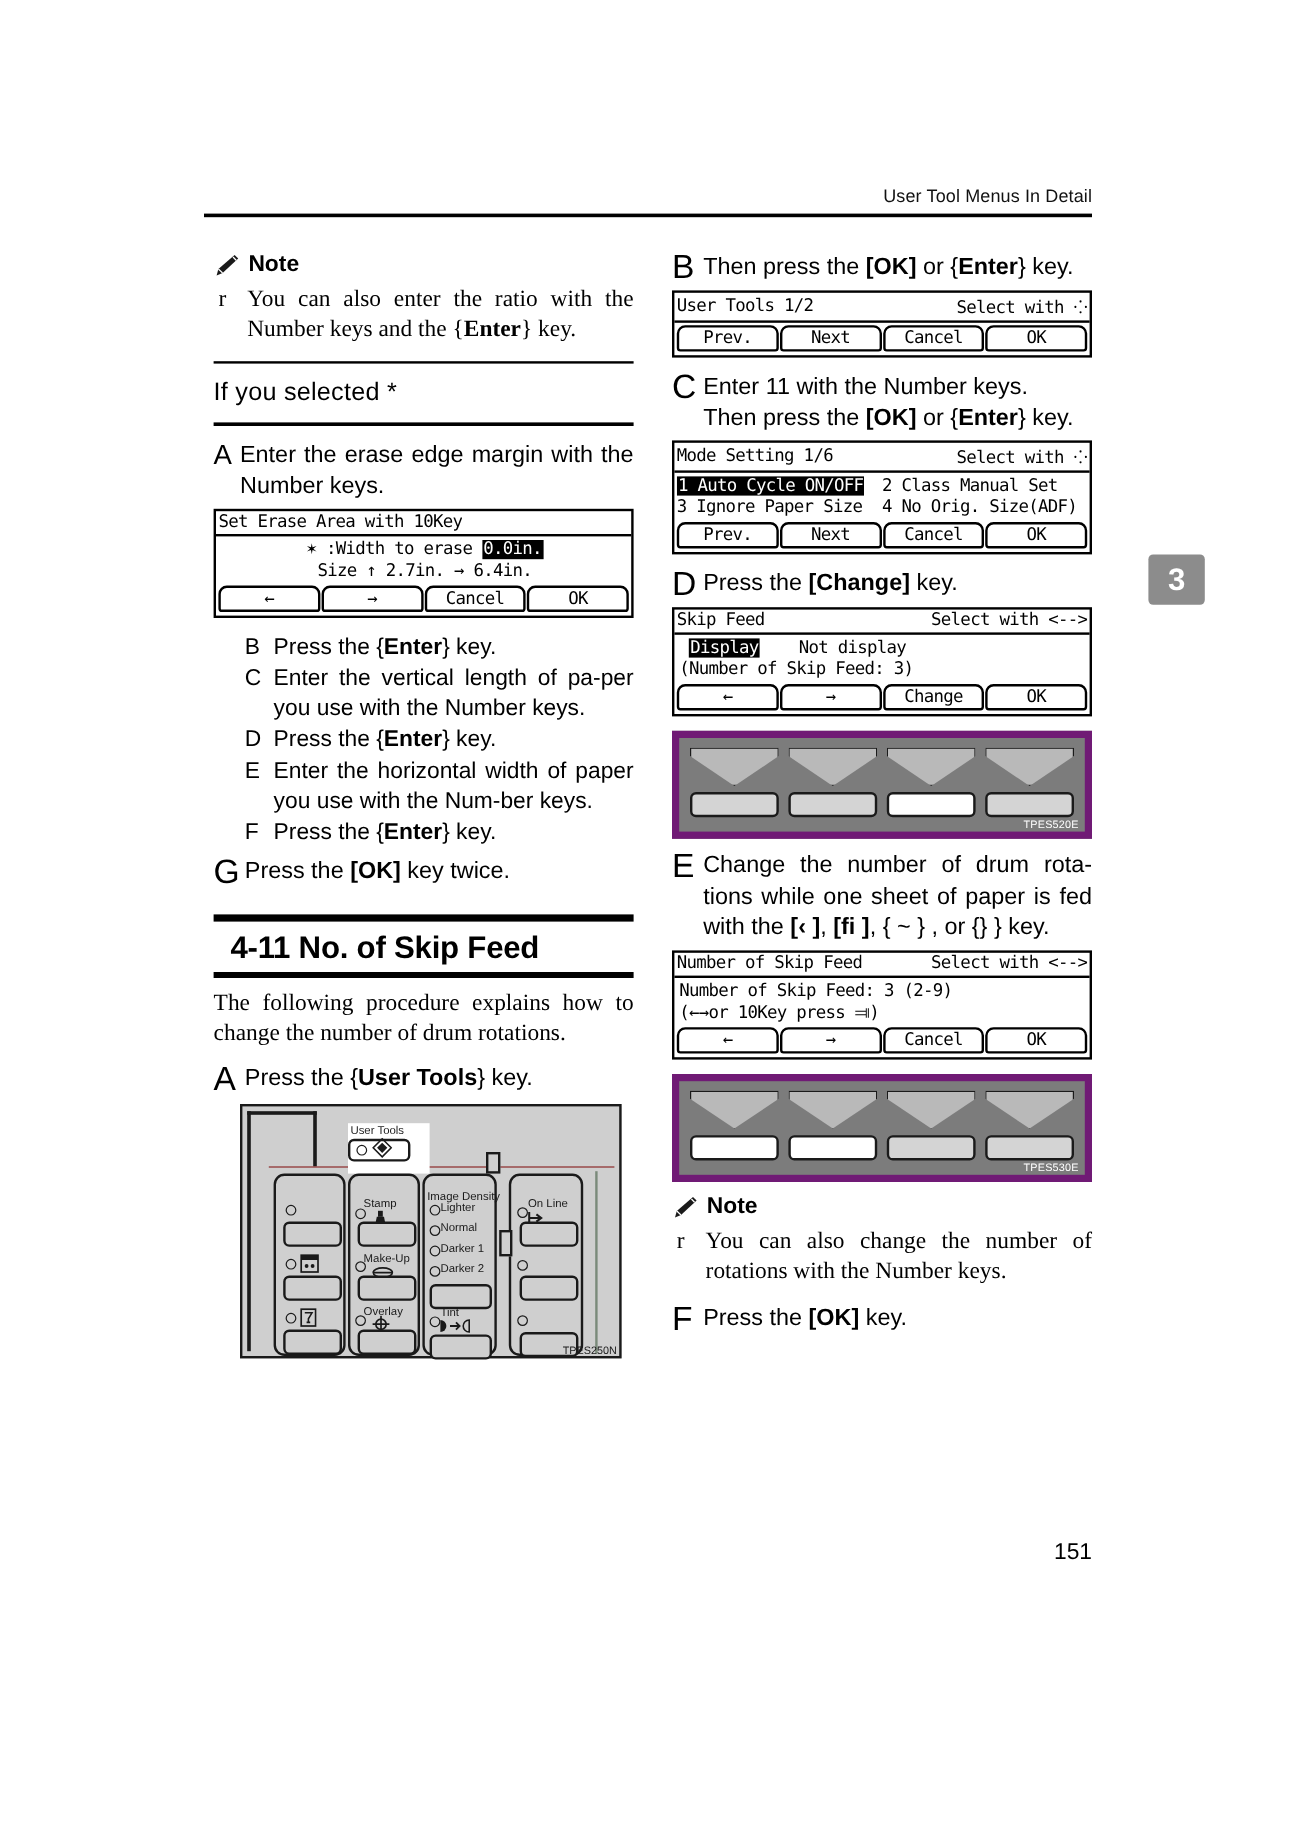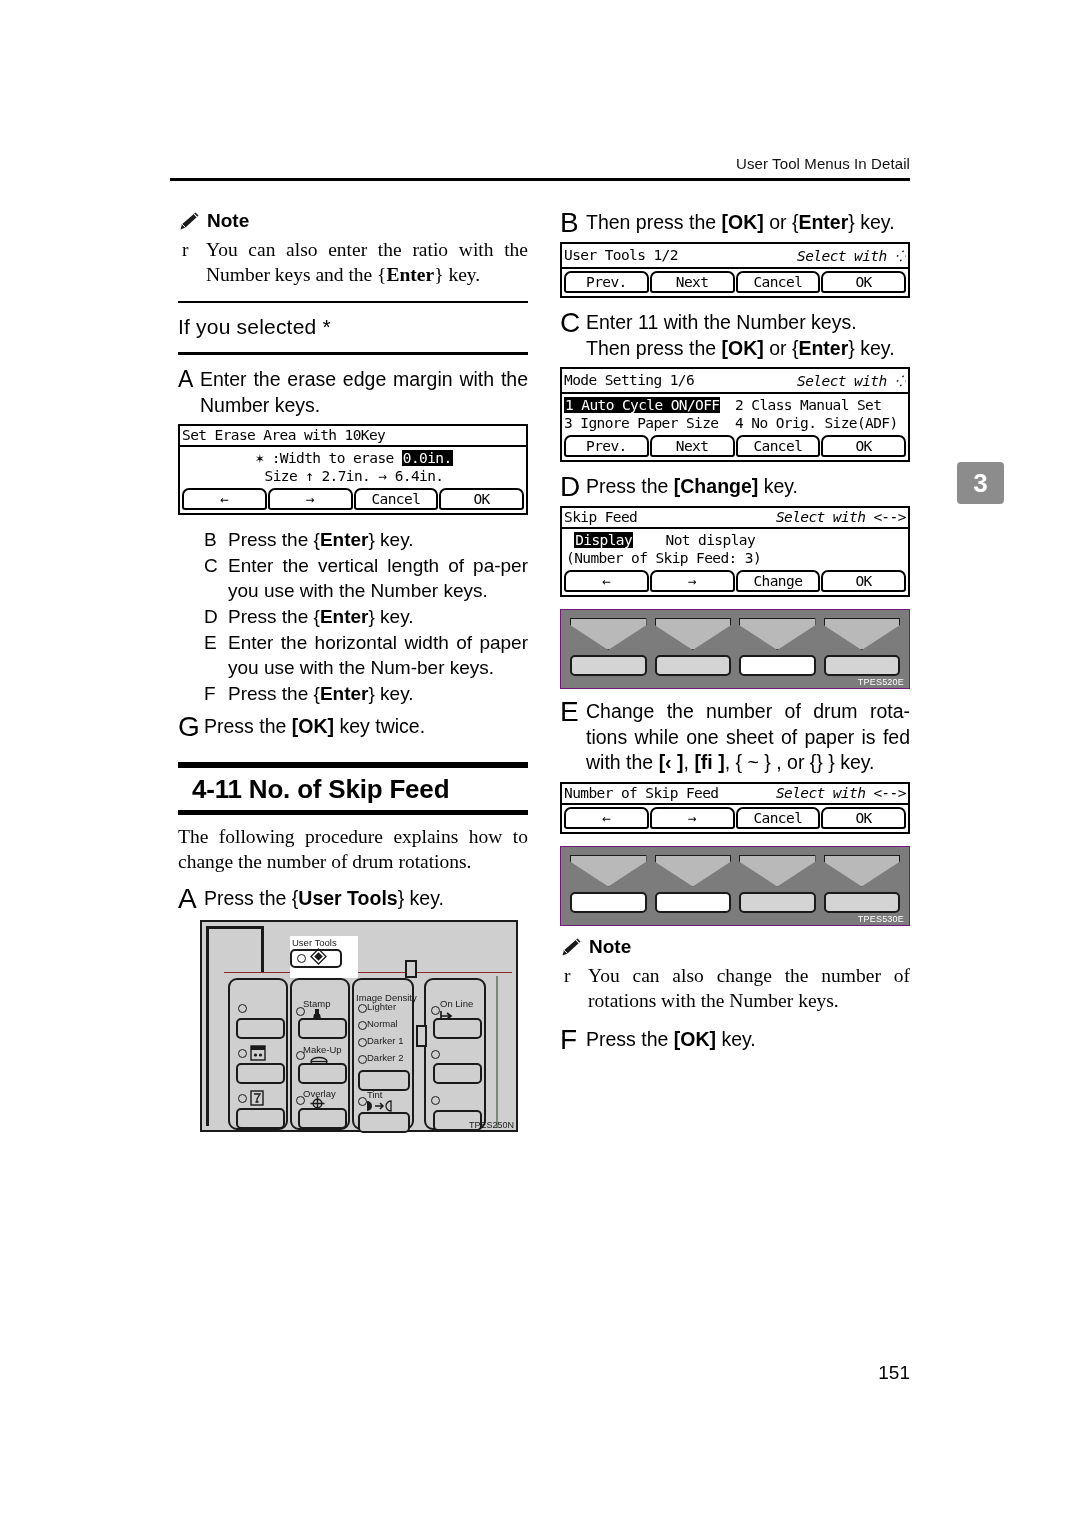--- a/index.html
+++ b/index.html
@@ -86,21 +86,21 @@
     border:2px solid #000;background:#fff;width:100%;
     box-sizing:border-box;margin:6px 0 12px 0;
     font-family:"DejaVu Sans Mono", monospace;
   }
   .lcd-title{
     display:flex;justify-content:space-between;align-items:center;
     padding:1px 2px 2px 2px;border-bottom:2px solid #000;
     font-size:14.5px;letter-spacing:-.6px;white-space:nowrap;
   }
   .lcd-title .l{overflow:hidden;}
-  .lcd-title .r{overflow:hidden;font-style:italic;}
+  .lcd-title .r{overflow:hidden;}
   .lcd-rows{padding:2px 2px 1px 2px;}
   .lcd-row{
     display:flex;font-size:14.5px;line-height:18px;letter-spacing:-.6px;
     white-space:nowrap;overflow:hidden;
   }
   .lcd-row .c1{flex:0 0 50%;overflow:hidden;}
   .lcd-row .c2{flex:0 0 50%;overflow:hidden;}
   .inv{background:#000;color:#fff;padding:0 1px;}
   .lcd-free{
     font-size:14.5px;line-height:18px;letter-spacing:-.6px;
@@ -109,21 +109,21 @@
   .lcd-btns{display:flex;gap:1px;padding:2px 2px 3px 2px;}
   .lcd-btn{
     flex:1;border:2px solid #000;border-radius:7px 7px 3px 3px;
     text-align:center;font-size:14.5px;line-height:18px;
     letter-spacing:-.6px;background:#fff;overflow:hidden;white-space:nowrap;
   }
   .lcd-center{text-align:center;}
 
   
   .keybar{
-    position:relative;background:#7c7c7c;border:1px solid #701a75;
+    position:relative;background:#7c7c7c;border:6px solid #701a75;
     width:100%;box-sizing:border-box;padding:8px 9px 12px 9px;
     display:flex;gap:8px;margin:6px 0 10px 0;
   }
   .keyslot{flex:1;display:flex;flex-direction:column;align-items:stretch;}
   .chev{
     height:30px;background:#b9b9b9;border:1px solid #1a1a1a;
     clip-path:polygon(0 0,100% 0,100% 22%,50% 100%,0 22%);
     margin-bottom:5px;
   }
   .skey{
@@ -157,21 +157,21 @@
     position:absolute;border:2px solid #1a1a1a;border-radius:9px;background:#cfcfcf;
     box-sizing:border-box;
   }
   .pkey{position:absolute;border:2px solid #1a1a1a;border-radius:5px;background:#cfcfcf;}
   .plabel{position:absolute;font-size:9.5px;font-family:"Liberation Sans",sans-serif;color:#1a1a1a;white-space:nowrap;}
   .pled{position:absolute;width:7px;height:7px;border:1.4px solid #1a1a1a;border-radius:50%;}
   .redline{position:absolute;background:#8b2a2a;height:1px;}
 
   
   .pageno{
-    position:absolute;left:170px;top:1362px;width:740px;text-align:right;
+    position:absolute;left:170px;top:1283px;width:740px;text-align:right;
     font-size:19px;font-family:"Liberation Sans",sans-serif;
   }
 </style>
 </head>
 <body>
 
 <div class="page">
 
   <div class="runhead">User Tool Menus In Detail</div>
   <div class="runrule"></div>
@@ -478,20 +478,24 @@
     <div class="step big">
       <span class="ltr">E</span>
       <span class="txt jst">Change the number of drum rota-tions while one sheet of paper is fed with the&nbsp;<b>[‹&nbsp;]</b>,&nbsp;<b>[fi&nbsp;]</b>,&nbsp;{&nbsp;~&nbsp;}&nbsp;, or&nbsp;{}&nbsp;}&nbsp;key.</span>
     </div>
 
     <div class="lcd">
       <div class="lcd-title">
         <span class="l">Number of Skip Feed</span>
         <span class="r">Select with &lt;--&gt;</span>
       </div>
+      <div class="lcd-rows">
+        <div class="lcd-free">Number of Skip Feed: 3 (2-9)</div>
+        <div class="lcd-free"> (←→or 10Key press ⫥)</div>
+      </div>
       <div class="lcd-btns">
         <div class="lcd-btn">←</div>
         <div class="lcd-btn">→</div>
         <div class="lcd-btn">Cancel</div>
         <div class="lcd-btn">OK</div>
       </div>
     </div>
 
     <div class="keybar">
       <div class="keyslot">

